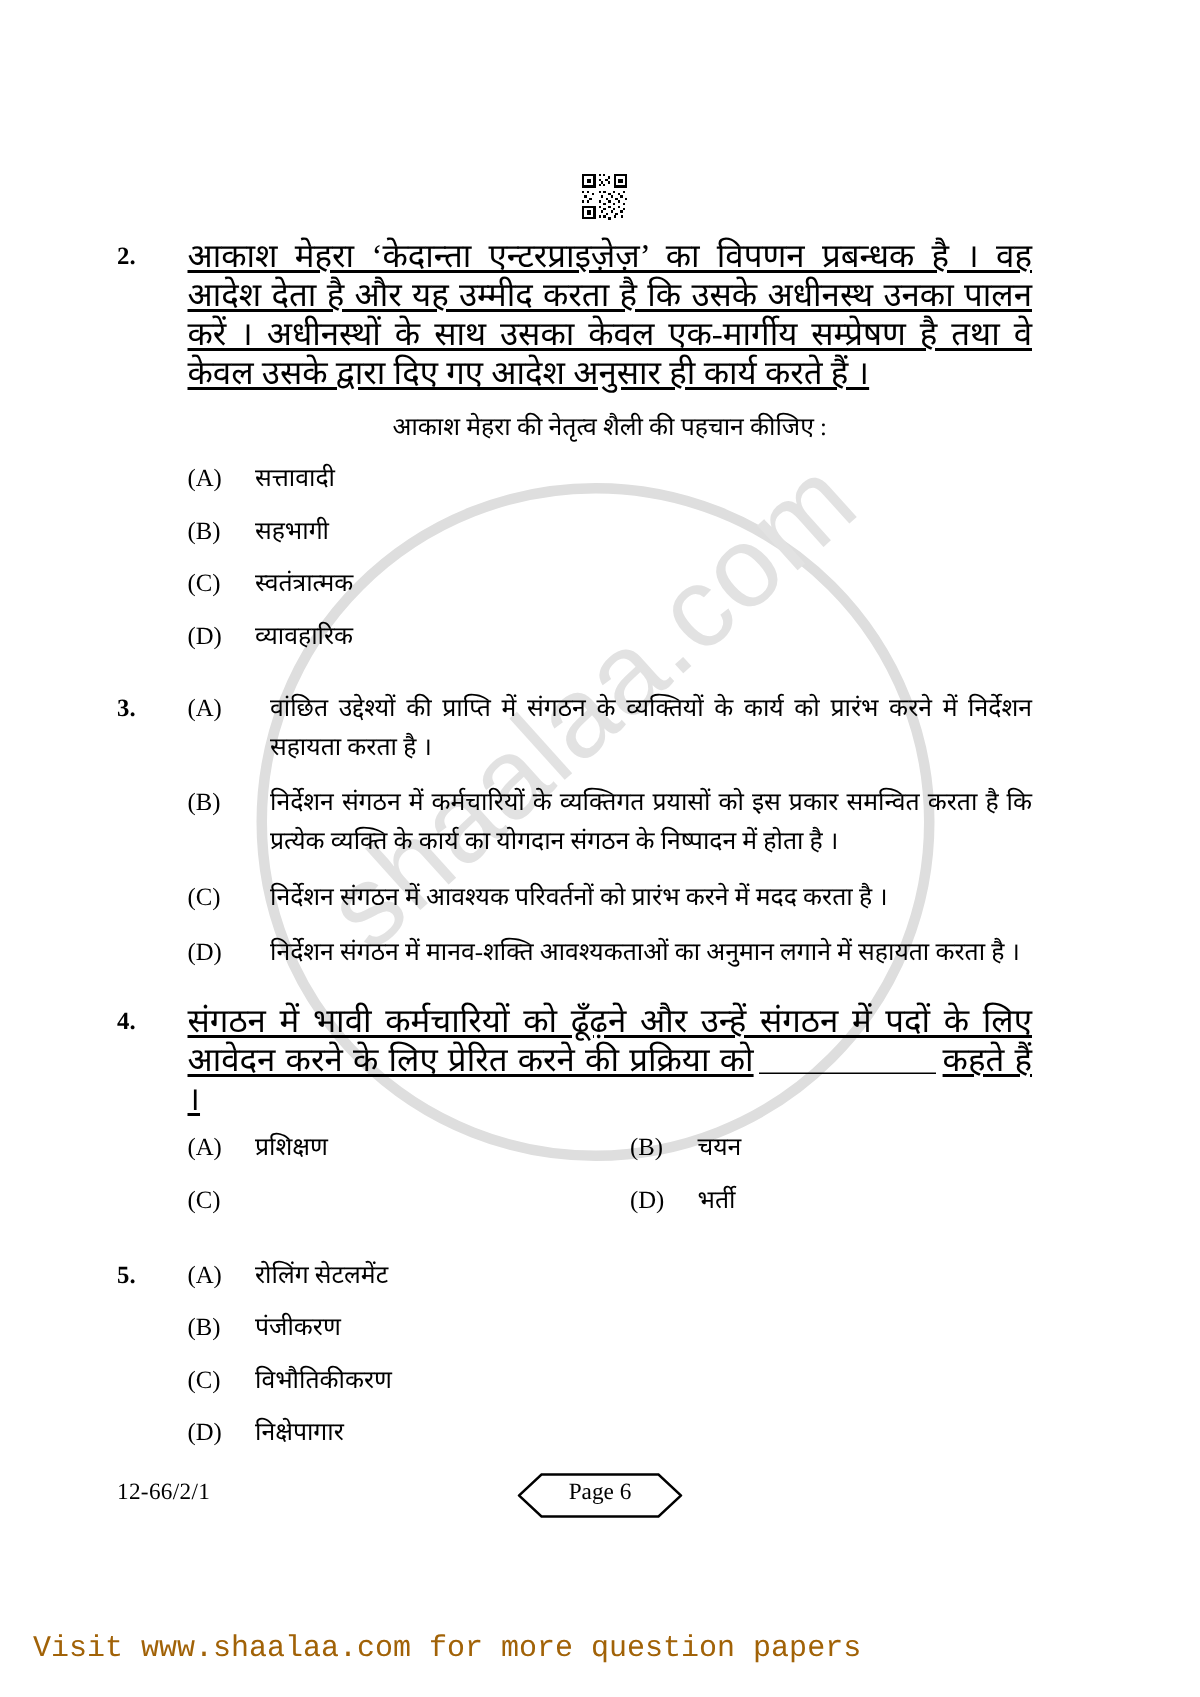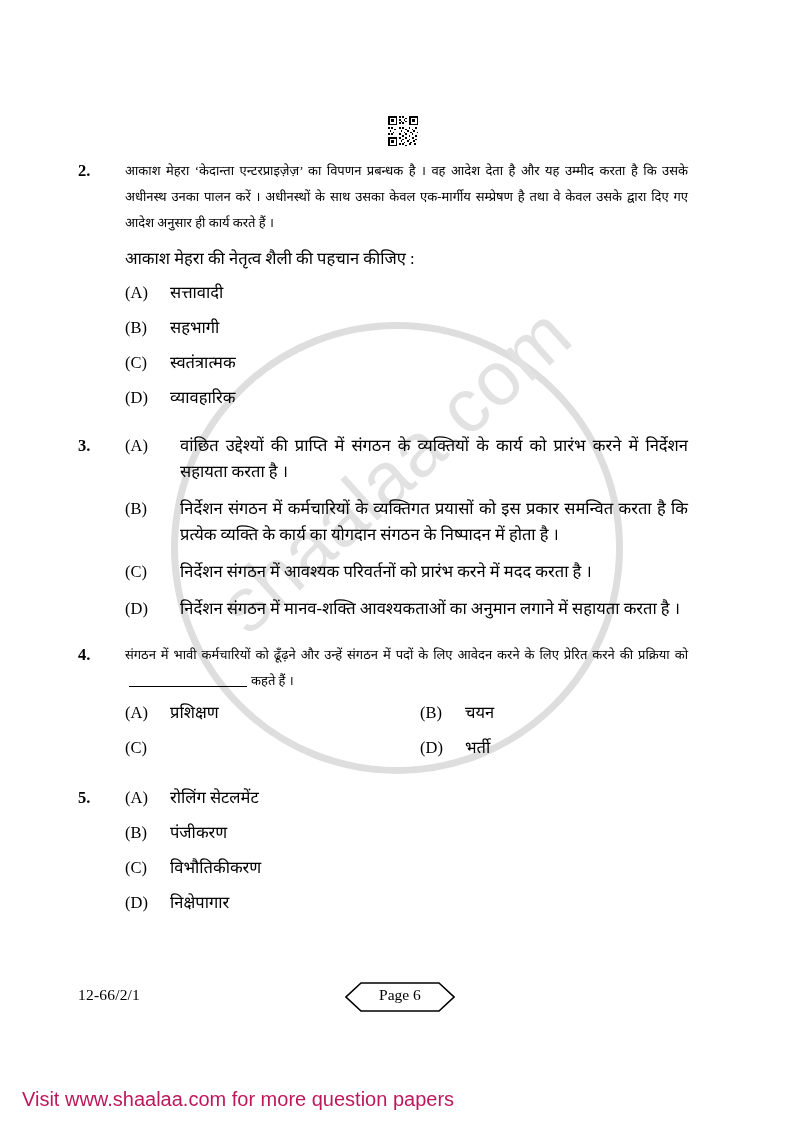--- a/index.html
+++ b/index.html
@@ -95,29 +95,31 @@
   }
   .q-num {
     position: absolute;
     left: 78px;
     top: 0;
     font-weight: bold;
     font-size: 16.5px;
     line-height: 26px;
   }
   .q-stem {
-    font-size: 13px;
+    font-size: 22px;
     line-height: 26px;
     text-align: justify;
     text-justify: inter-word;
+    text-decoration: underline;
   }
   .q-stem-follow {
     font-size: 16.5px;
     line-height: 26px;
     margin-top: 10px;
+    text-align: center;
   }
   .ital {
     font-style: italic;
     font-weight: bold;
   }
   .blank-line {
     display: inline-block;
     width: 118px;
     border-bottom: 1.6px solid #000;
     margin: 0 4px -2px 4px;
@@ -206,23 +208,23 @@
     left: 0;
     top: 1075px;
     width: 800px;
     height: 56px;
     background: #ffffff;
   }
   .banner-text {
     position: absolute;
     left: 22px;
     top: 13px;
-    font-family: Liberation Sans, sans-serif;
+    font-family: Liberation Mono, monospace;
     font-size: 20px;
-    color: #be185d;
+    color: #a16207;
   }
 </style>
 </head>
 <body>
 
 <div class="page">
 
   <div class="watermark-layer">
     <div class="wm-ring"></div>
     <div class="wm-text">shaalaa.com</div>

